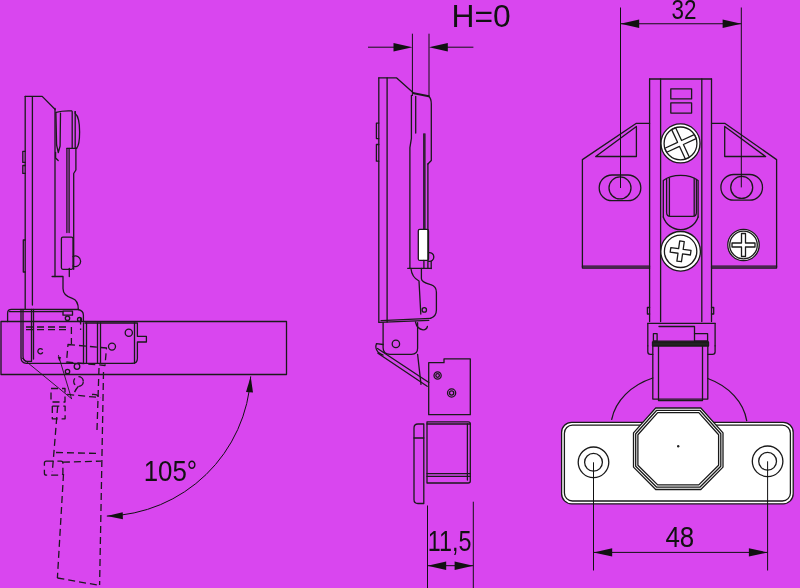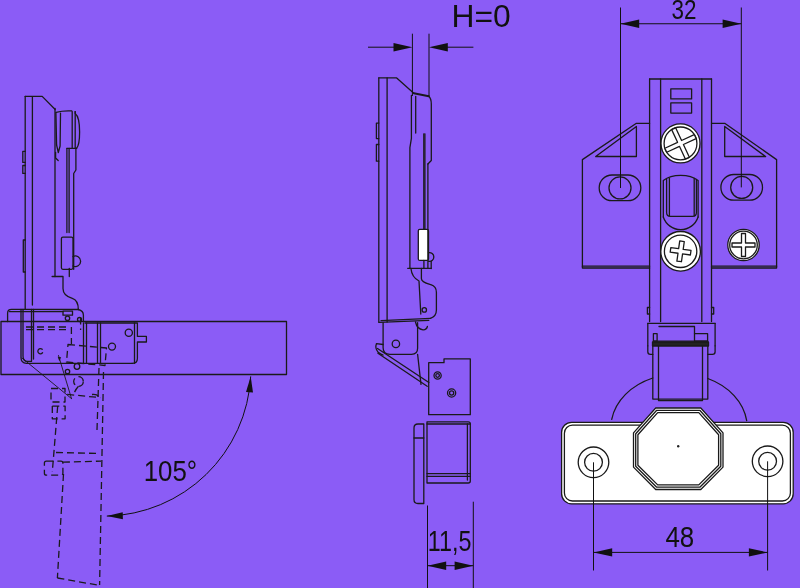--- a/index.html
+++ b/index.html
@@ -1,16 +1,16 @@
 <!DOCTYPE html>
 <html><head>
 <meta charset="utf-8">
 <style>
   html,body{margin:0;padding:0;background:#fff;}
-  .wrap{width:800px;height:588px;position:relative;background:#8b5cf6;overflow:hidden;}
+  .wrap{width:800px;height:588px;position:relative;background:#d946ef;overflow:hidden;}
   svg{display:block;}
   text{font-family:"Liberation Sans",sans-serif;fill:#111;}
 </style>
 </head>
 <body>
 <div class="wrap">
 <svg width="800" height="588" viewBox="0 0 800 588">
 
 <g stroke="#1a1a1a" stroke-width="1.3" fill="none" stroke-linejoin="round" stroke-linecap="round">
 

